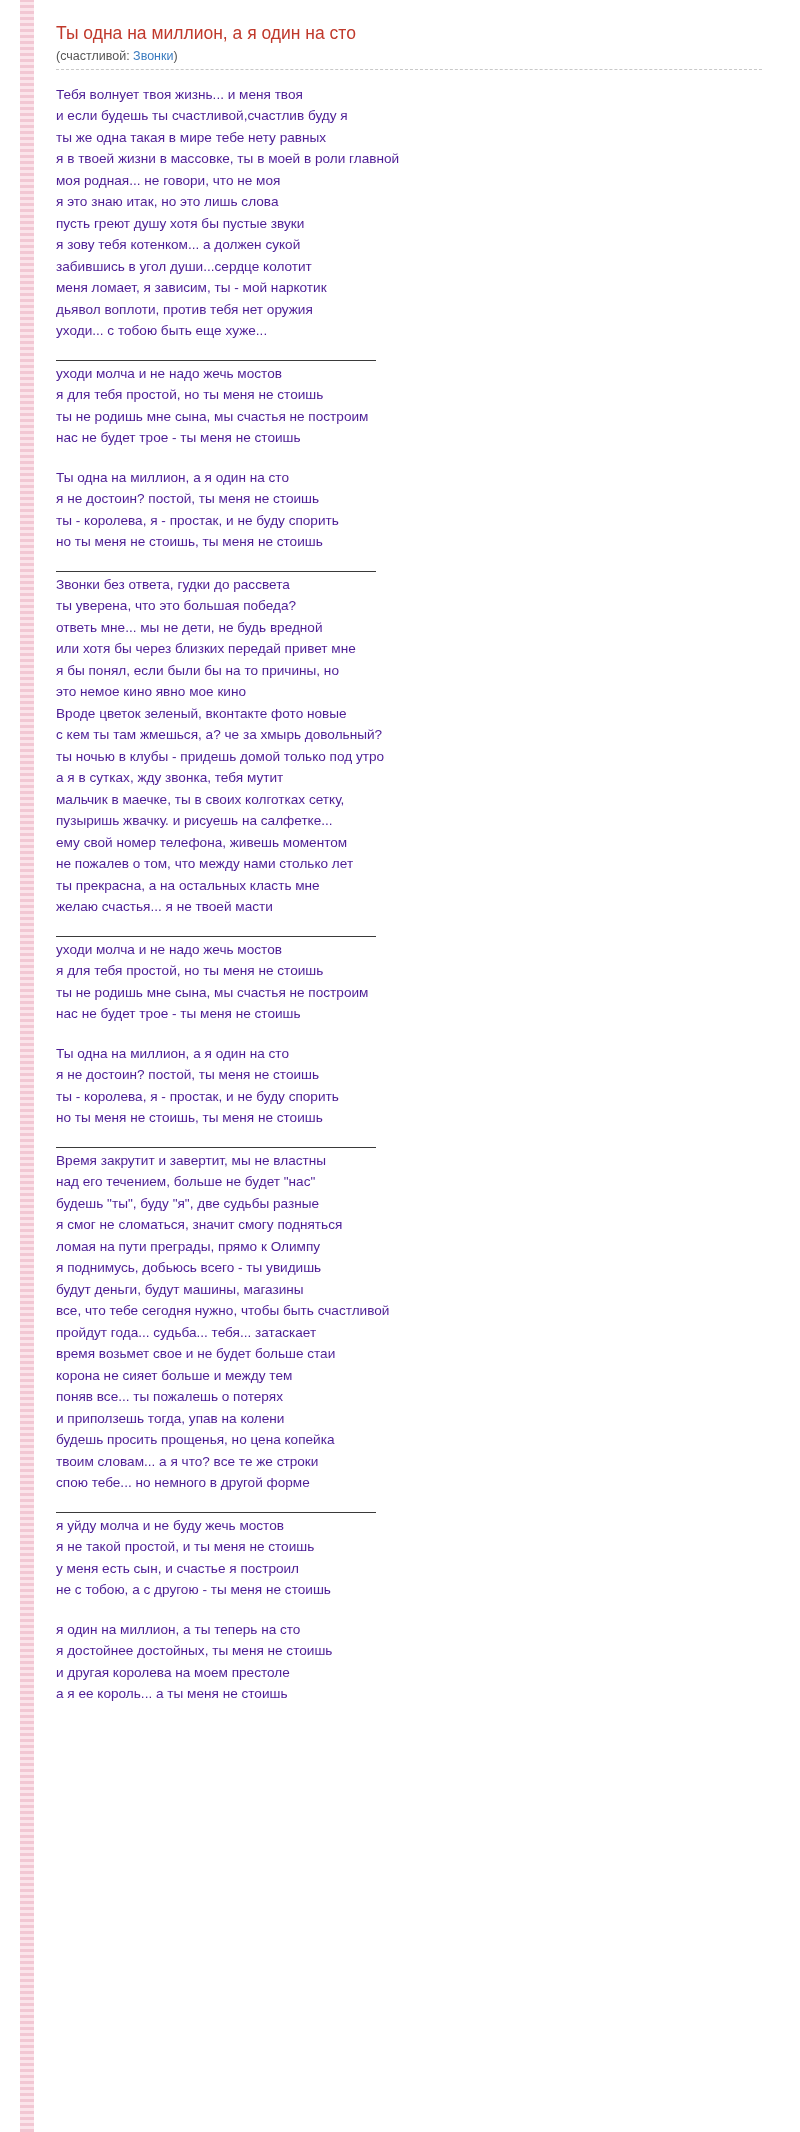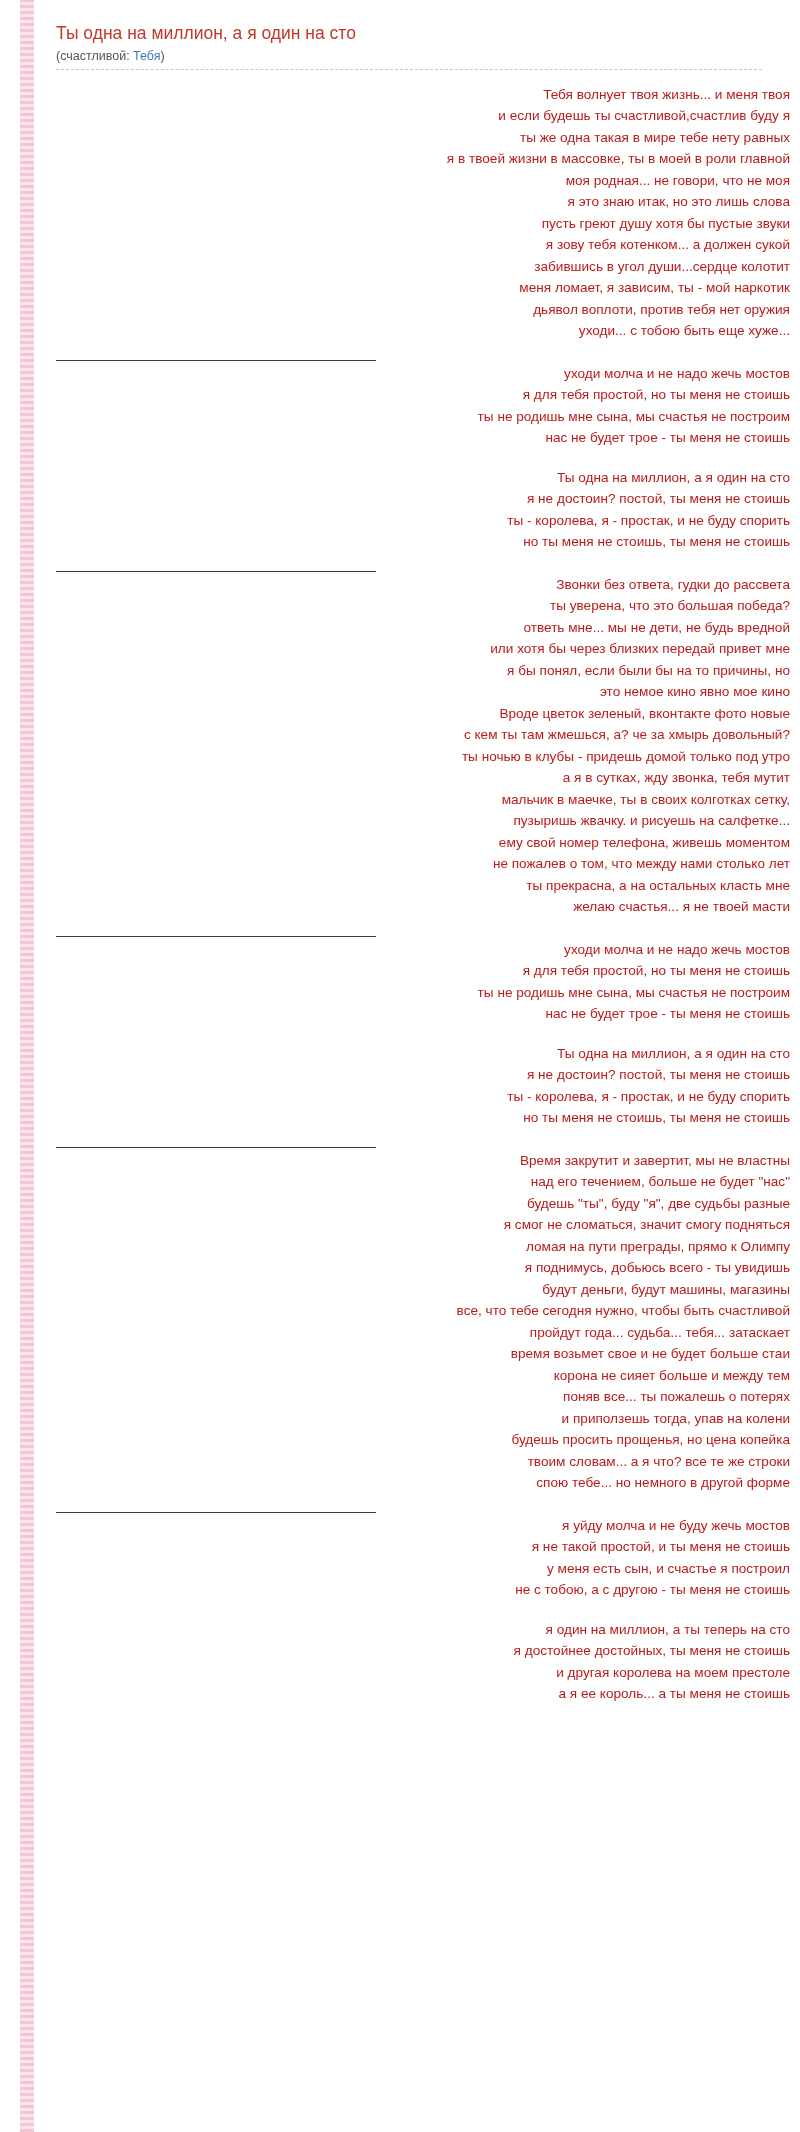--- a/index.html
+++ b/index.html
@@ -62,24 +62,23 @@
   }
   .divider {
     border: 0;
     border-top: 1px dashed #c9c9c9;
     margin: 0 0 14px 0;
     width: 706px;
   }
   .lyrics {
     font-size: 13.6px;
     line-height: 21.5px;
-    color: #b91c1c;
+    color: #4c1d95;
     white-space: pre-wrap;
     font-family: "Liberation Sans", sans-serif;
-    text-align: right;
   }
   .stanza {
     margin: 0 0 18px 0;
   }
   .stanza:last-child { margin-bottom: 0; }
   .sep-rule {
     width: 320px;
     height: 0;
     border-top: 1px solid #3a3a3a;
     margin: 0 0 2px 0;
@@ -91,20 +90,20 @@
 
 <div class="page">
   <div class="side-border left"></div>
   <div class="side-border right"></div>
 
   <div class="content">
     <h1 class="song-title">Ты одна на миллион, а я один на сто</h1>
 
     <div class="artist-line">
       <span>(счастливой:</span>
-      <a class="artist-link" href="#">Тебя</a><span>)</span>
+      <a class="artist-link" href="#">Звонки</a><span>)</span>
     </div>
 
     <hr class="divider">
 
     <div class="lyrics"><div class="stanza"><span class="line">Тебя волнует твоя жизнь... и меня твоя</span><span class="line">и если будешь ты счастливой,счастлив буду я</span><span class="line">ты же одна такая в мире тебе нету равных</span><span class="line">я в твоей жизни в массовке, ты в моей в роли главной</span><span class="line">моя родная... не говори, что не моя</span><span class="line">я это знаю итак, но это лишь слова</span><span class="line">пусть греют душу хотя бы пустые звуки</span><span class="line">я зову тебя котенком... а должен сукой</span><span class="line">забившись в угол души...сердце колотит</span><span class="line">меня ломает, я зависим, ты - мой наркотик</span><span class="line">дьявол воплоти, против тебя нет оружия</span><span class="line">уходи... с тобою быть еще хуже...</span></div><div class="stanza"><div class="sep-rule"></div><span class="line">уходи молча и не надо жечь мостов</span><span class="line">я для тебя простой, но ты меня не стоишь</span><span class="line">ты не родишь мне сына, мы счастья не построим</span><span class="line">нас не будет трое - ты меня не стоишь</span></div><div class="stanza"><span class="line">Ты одна на миллион, а я один на сто</span><span class="line">я не достоин? постой, ты меня не стоишь</span><span class="line">ты - королева, я - простак, и не буду спорить</span><span class="line">но ты меня не стоишь, ты меня не стоишь</span></div><div class="stanza"><div class="sep-rule"></div><span class="line">Звонки без ответа, гудки до рассвета</span><span class="line">ты уверена, что это большая победа?</span><span class="line">ответь мне... мы не дети, не будь вредной</span><span class="line">или хотя бы через близких передай привет мне</span><span class="line">я бы понял, если были бы на то причины, но</span><span class="line">это немое кино явно мое кино</span><span class="line">Вроде цветок зеленый, вконтакте фото новые</span><span class="line">с кем ты там жмешься, а? че за хмырь довольный?</span><span class="line">ты ночью в клубы - придешь домой только под утро</span><span class="line">а я в сутках, жду звонка, тебя мутит</span><span class="line">мальчик в маечке, ты в своих колготках сетку,</span><span class="line">пузыришь жвачку. и рисуешь на салфетке...</span><span class="line">ему свой номер телефона, живешь моментом</span><span class="line">не пожалев о том, что между нами столько лет</span><span class="line">ты прекрасна, а на остальных класть мне</span><span class="line">желаю счастья... я не твоей масти</span></div><div class="stanza"><div class="sep-rule"></div><span class="line">уходи молча и не надо жечь мостов</span><span class="line">я для тебя простой, но ты меня не стоишь</span><span class="line">ты не родишь мне сына, мы счастья не построим</span><span class="line">нас не будет трое - ты меня не стоишь</span></div><div class="stanza"><span class="line">Ты одна на миллион, а я один на сто</span><span class="line">я не достоин? постой, ты меня не стоишь</span><span class="line">ты - королева, я - простак, и не буду спорить</span><span class="line">но ты меня не стоишь, ты меня не стоишь</span></div><div class="stanza"><div class="sep-rule"></div><span class="line">Время закрутит и завертит, мы не властны</span><span class="line">над его течением, больше не будет "нас"</span><span class="line">будешь "ты", буду "я", две судьбы разные</span><span class="line">я смог не сломаться, значит смогу подняться</span><span class="line">ломая на пути преграды, прямо к Олимпу</span><span class="line">я поднимусь, добьюсь всего - ты увидишь</span><span class="line">будут деньги, будут машины, магазины</span><span class="line">все, что тебе сегодня нужно, чтобы быть счастливой</span><span class="line">пройдут года... судьба... тебя... затаскает</span><span class="line">время возьмет свое и не будет больше стаи</span><span class="line">корона не сияет больше и между тем</span><span class="line">поняв все... ты пожалешь о потерях</span><span class="line">и приползешь тогда, упав на колени</span><span class="line">будешь просить прощенья, но цена копейка</span><span class="line">твоим словам... а я что? все те же строки</span><span class="line">спою тебе... но немного в другой форме</span></div><div class="stanza"><div class="sep-rule"></div><span class="line">я уйду молча и не буду жечь мостов</span><span class="line">я не такой простой, и ты меня не стоишь</span><span class="line">у меня есть сын, и счастье я построил</span><span class="line">не с тобою, а с другою - ты меня не стоишь</span></div><div class="stanza"><span class="line">я один на миллион, а ты теперь на сто</span><span class="line">я достойнее достойных, ты меня не стоишь</span><span class="line">и другая королева на моем престоле</span><span class="line">а я ее король... а ты меня не стоишь</span></div></div>
   </div>
 </div>
 
 </body></html>

